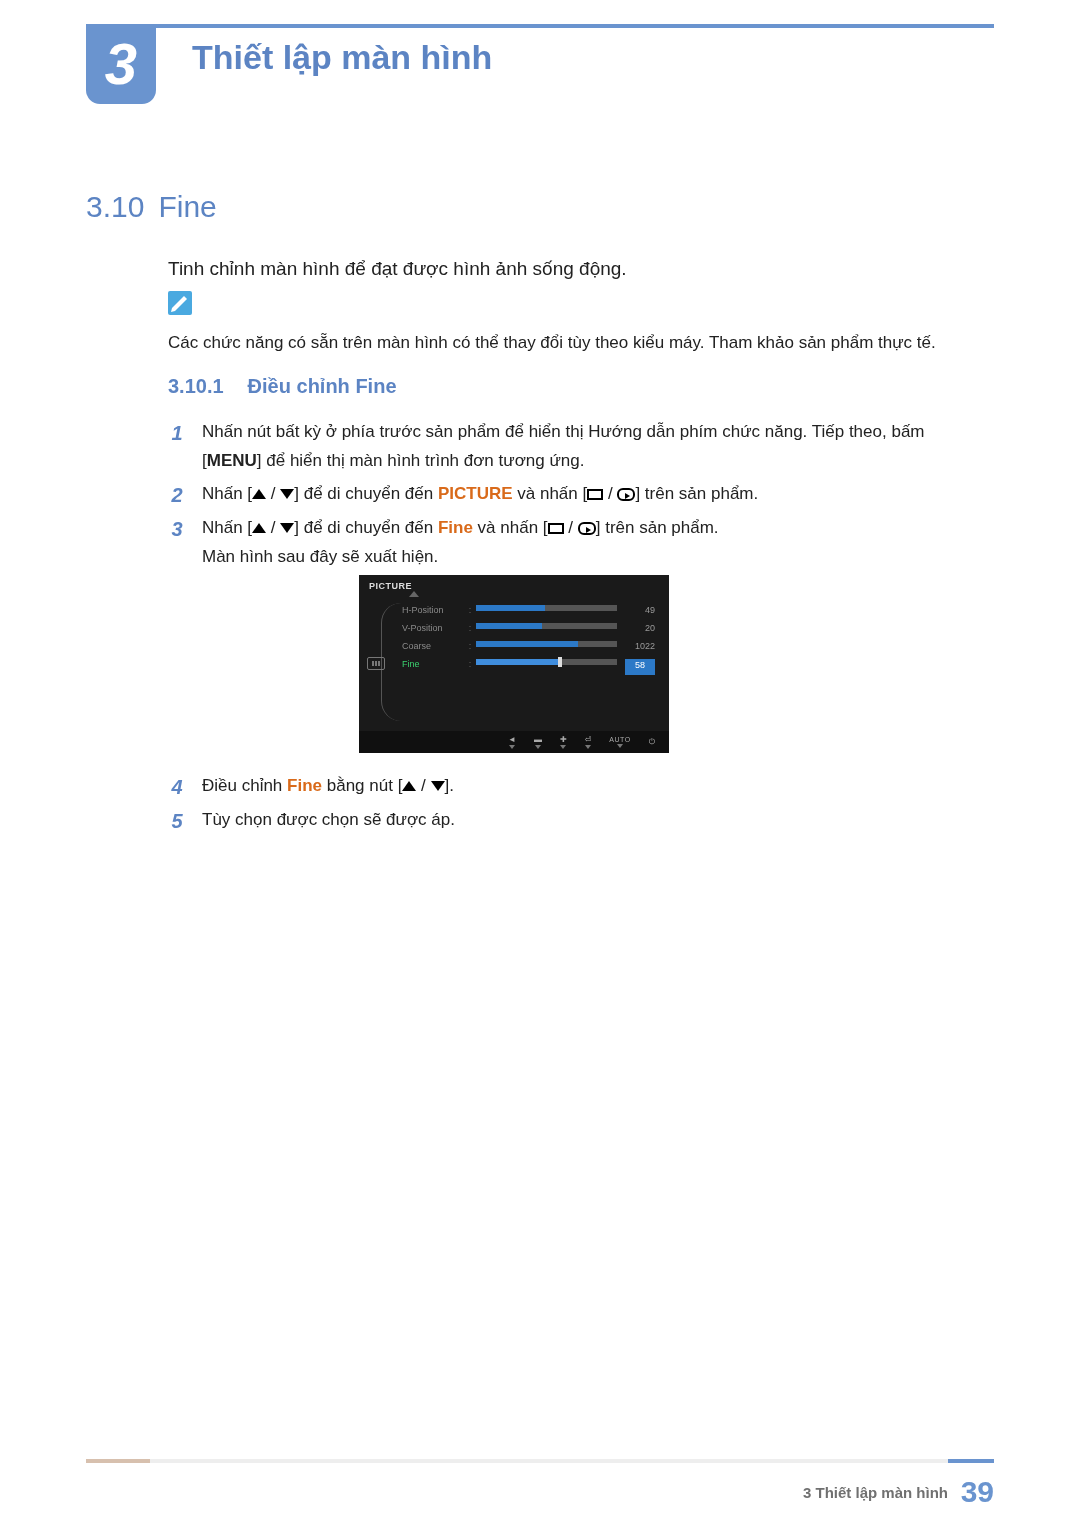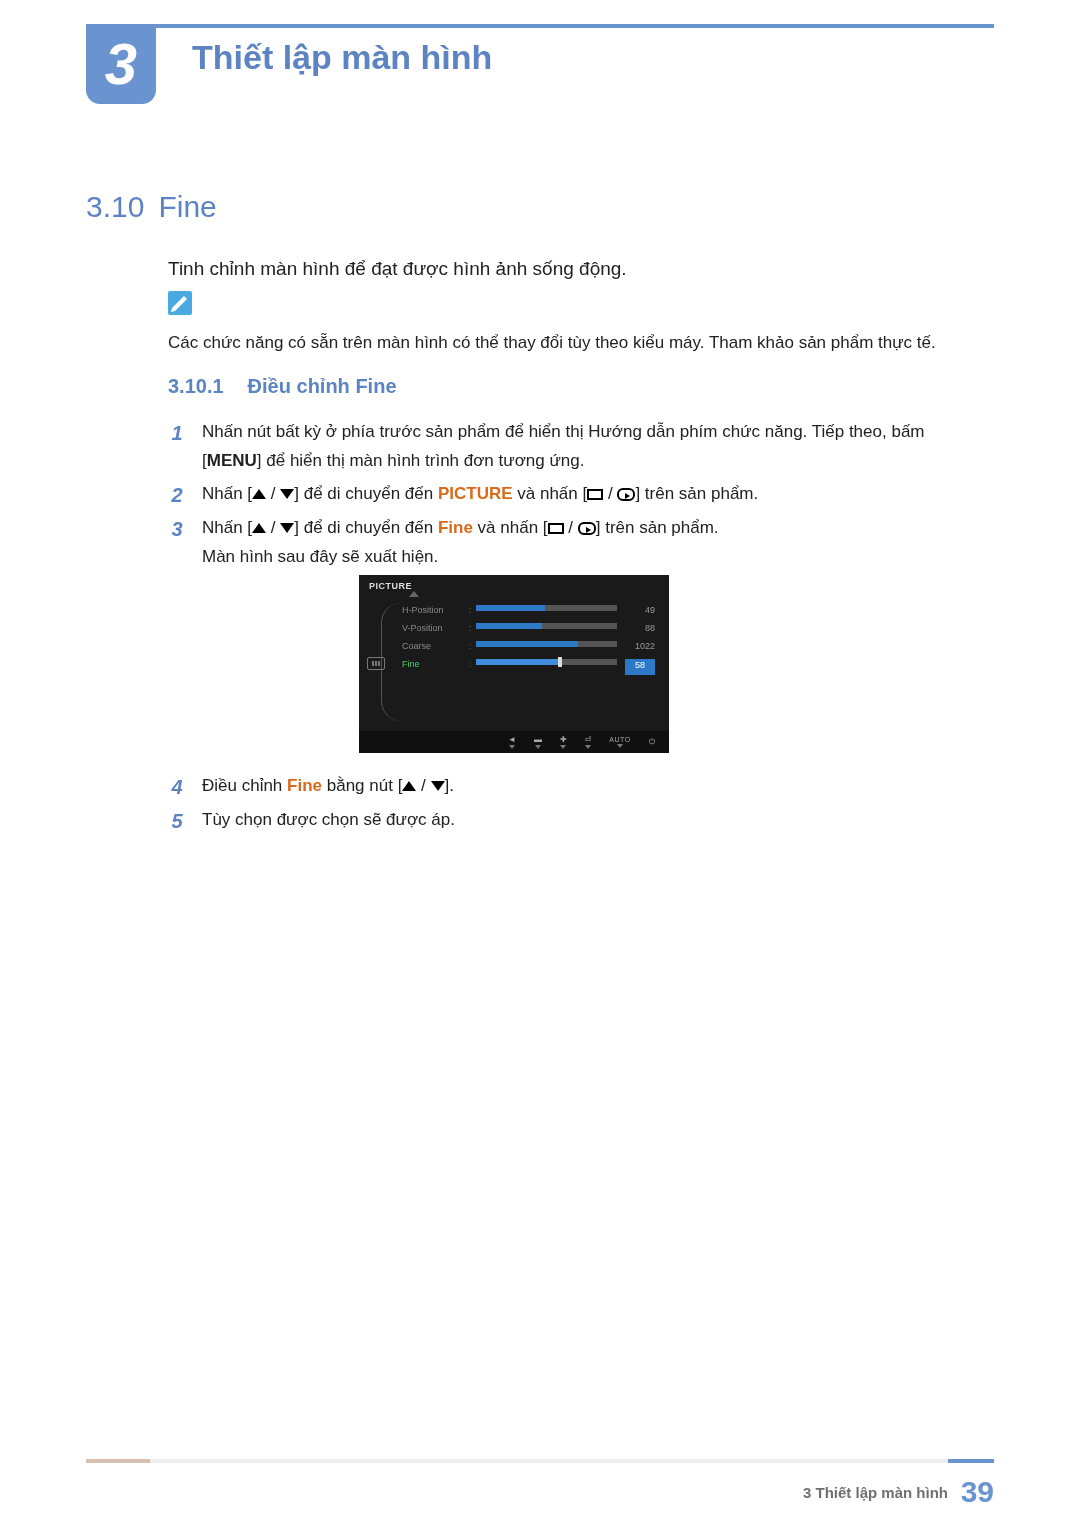--- a/index.html
+++ b/index.html
@@ -149,21 +149,21 @@
           <div class="fill" style="width:49%"></div>
         </div>
       <div class="osd-val">49</div>
     </div>
     <div class="osd-row" style="top:48px;">
       <div class="osd-label">V-Position</div>
       <div class="osd-colon">:</div>
       <div class="osd-bar">
           <div class="fill" style="width:47%"></div>
         </div>
-      <div class="osd-val">88</div>
+      <div class="osd-val">20</div>
     </div>
     <div class="osd-row" style="top:66px;">
       <div class="osd-label">Coarse</div>
       <div class="osd-colon">:</div>
       <div class="osd-bar">
           <div class="fill" style="width:72%"></div>
         </div>
       <div class="osd-val">1022</div>
     </div>
     <div class="osd-row" style="top:84px;">

